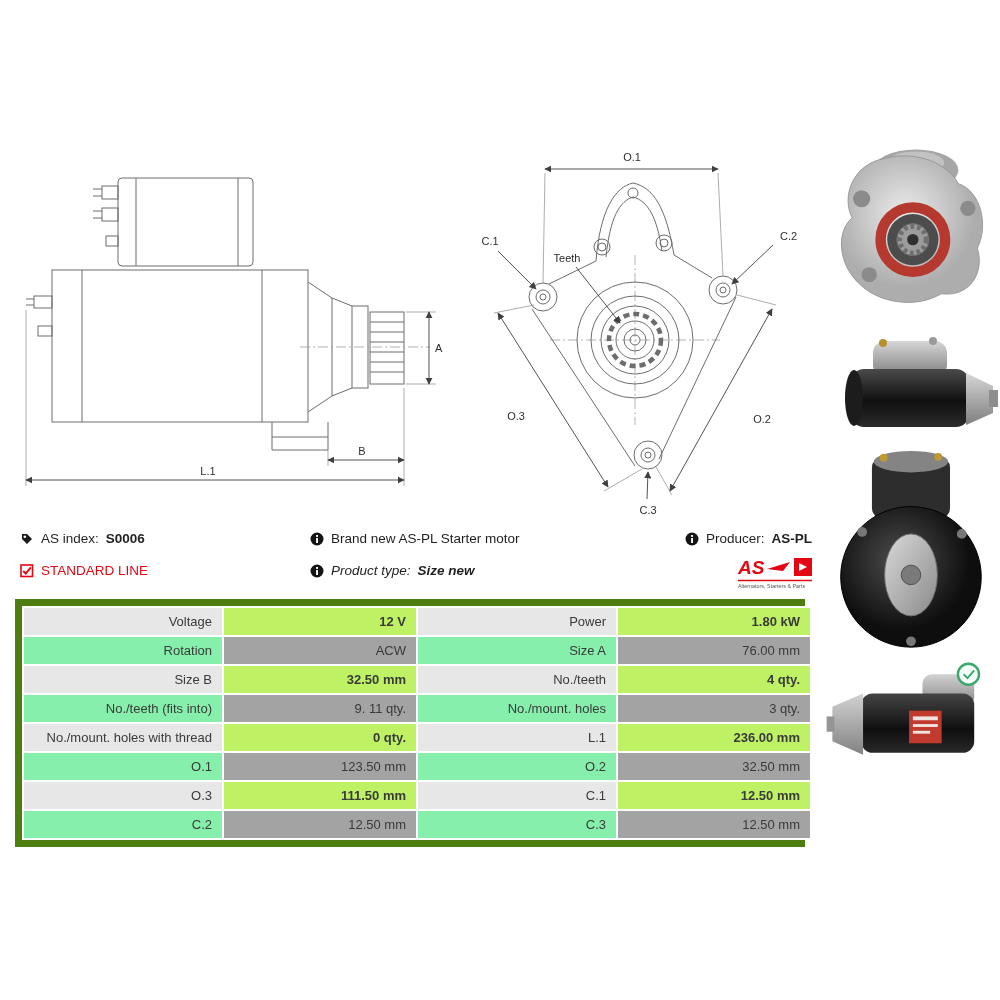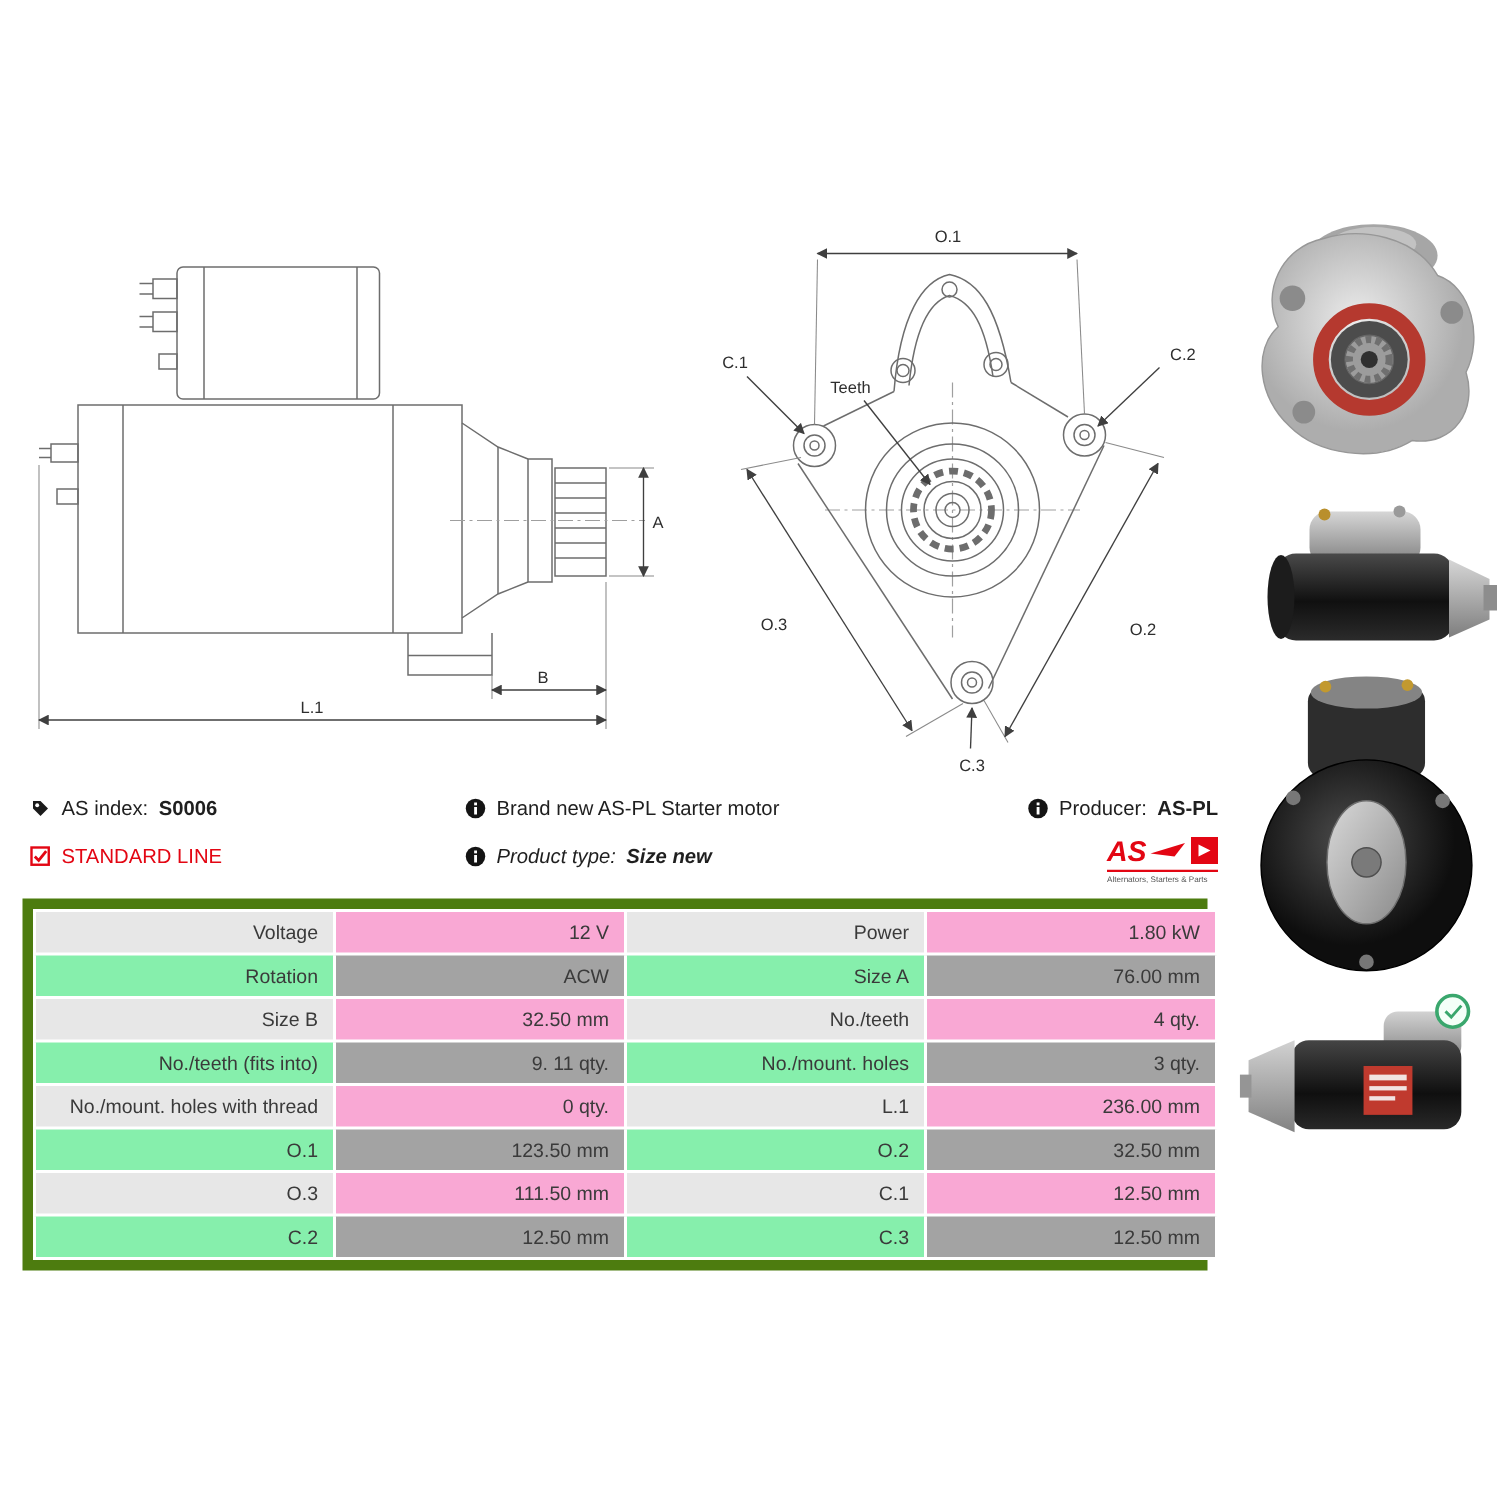--- a/index.html
+++ b/index.html
@@ -24,21 +24,21 @@
   .info-item { position:absolute; display:flex; align-items:center; gap:7px; white-space:nowrap; }
   .info-item b { font-weight:bold; }
   .standard { color:#e30613; font-weight:normal; }
   .icon14 { width:14px; height:14px; flex:0 0 auto; }
 
   
   .table-wrap { position:absolute; left:15px; top:599px; width:790px; border:7px solid #4d7c0f; }
   .spec-table { width:100%; border-collapse:collapse; font-size:13px; color:#3a3a3a; table-layout:fixed; }
   .spec-table td { border:2px solid #ffffff; padding:5px 10px; text-align:right; line-height:17px; vertical-align:middle; }
   .spec-table tr.odd  td.label-cell { background:#e7e7e7; }
-  .spec-table tr.odd  td.value-cell { background:#f9a8d4; }
+  .spec-table tr.odd  td.value-cell { background:#bef264;font-weight:bold; }
   .spec-table tr.even td.label-cell { background:#86efac; }
   .spec-table tr.even td.value-cell { background:#a3a3a3; }
 
   
   .aslogo { position:absolute; }
 </style>
 </head>
 <body>
 
 <div class="page">

